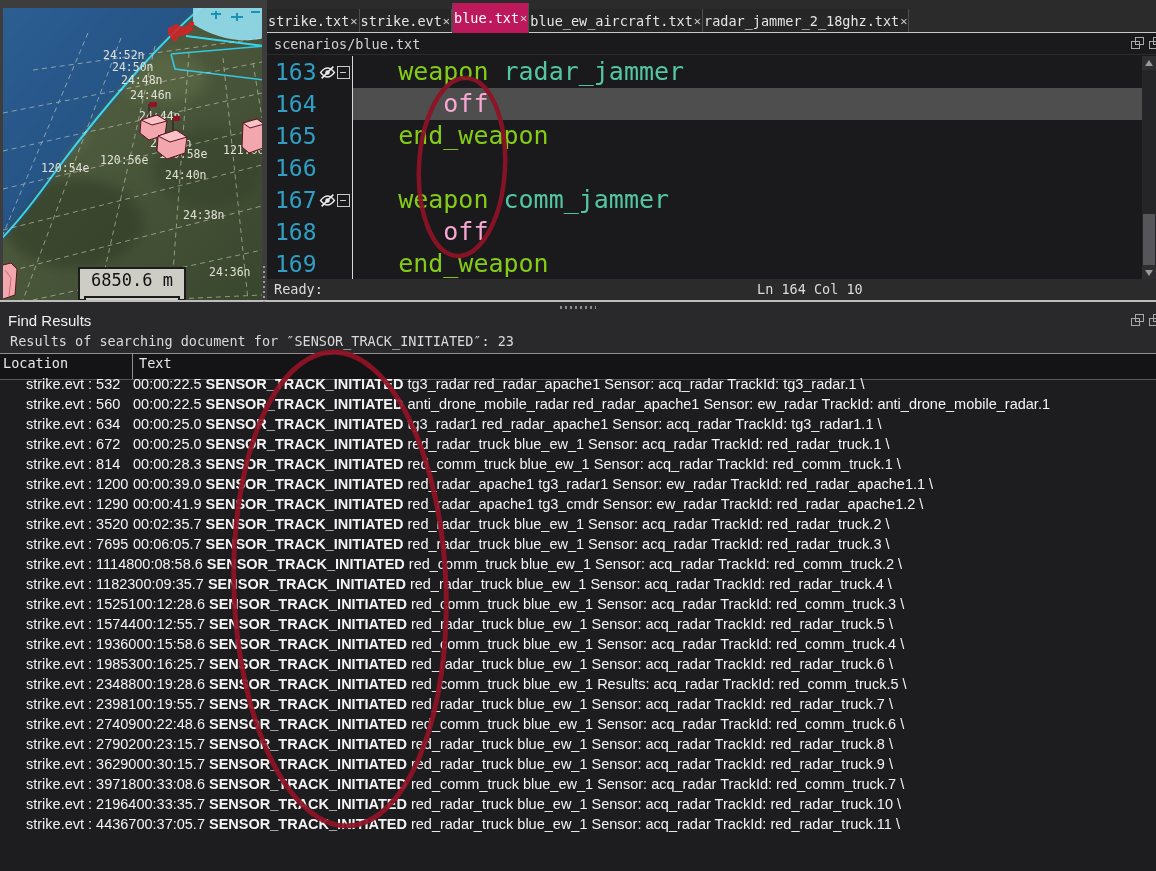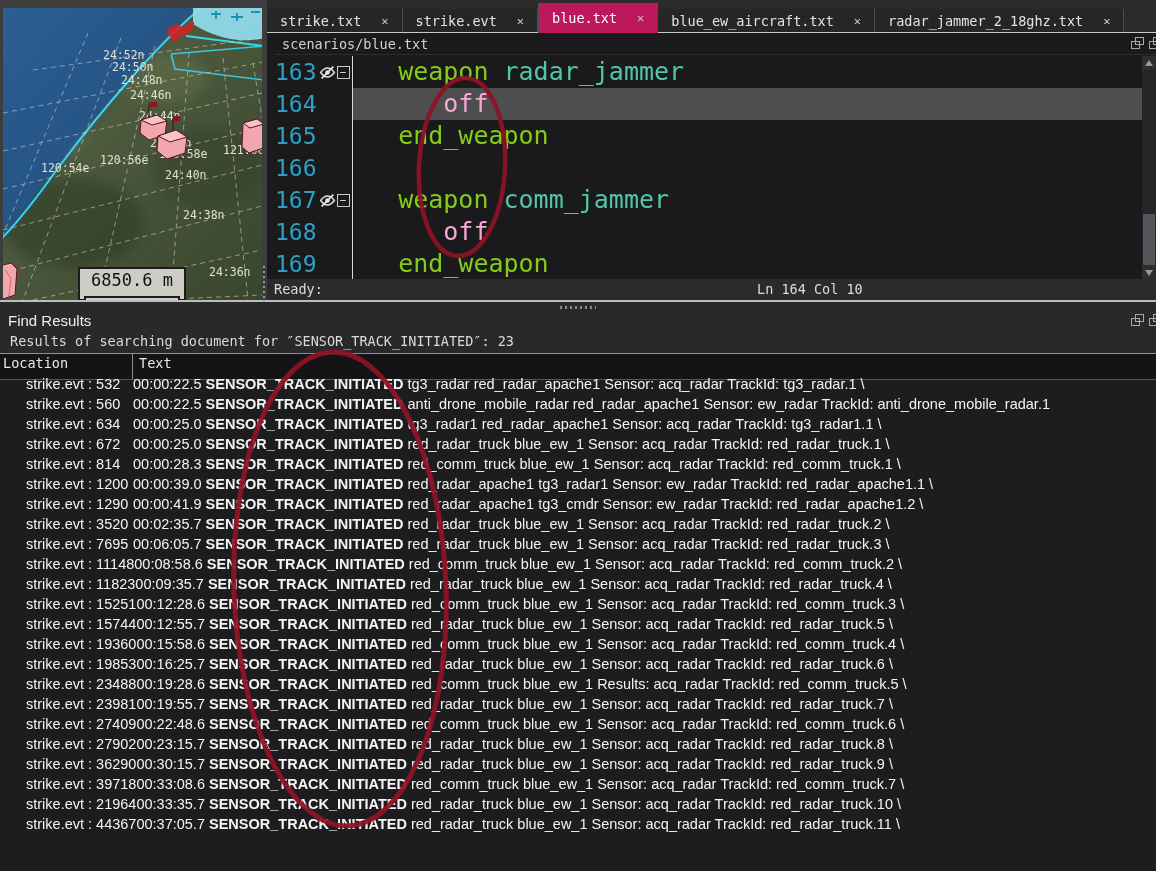--- a/index.html
+++ b/index.html
@@ -25,29 +25,29 @@
   .vsplit { position:absolute; left:262px; top:8px; width:5px; height:292px; background:#3d3d3d; }
   .vsplit .dots { position:absolute; left:1px; top:258px; width:2px; height:40px;
          background-image:repeating-linear-gradient(#9a9a9a 0 2px, transparent 2px 5px); }
 
   
   .pane { position:absolute; left:267px; top:0; width:889px; height:300px; background:#1a1a1c; }
 
   .tabbar { position:relative; height:33px; background:#2b2b2b; display:flex; align-items:flex-end;
             padding-top:4px; }
   .tabline { position:absolute; left:0; bottom:0; width:100%; height:1px; background:#c9c9c9; }
-  .tab { position:relative; z-index:2; display:flex; align-items:center; gap:20px;
-         padding:0 13px; height:23px; margin-bottom:1px; background:#262626;
+  .tab { position:relative; z-index:2; display:flex; align-items:center; gap:1px;
+         padding:0 1px; height:23px; margin-bottom:1px; background:#262626;
          border-right:1px solid #4e4e4e; color:#e4e4e4; font-size:13.5px; cursor:default; }
   .tab.active { height:30px; margin-bottom:0; background:#be185d; color:#ffffff;
          border-right:1px solid #4e4e4e; border-left:1px solid #4e4e4e;align-items:center; }
   .tab .x { font-size:12px; color:#cfcfcf; }
 
   .crumbbar { position:relative; height:22px; background:#1a1a1c; border-bottom:1px solid #2c2c2e;
-         color:#d2d2d2; font-size:13.5px; line-height:22px; padding-left:7px;margin-left:8px; }
+         color:#d2d2d2; font-size:13.5px; line-height:22px; padding-left:7px; }
   .paneicons { position:absolute; right:0; top:4px; width:25px; height:14px; overflow:hidden; }
   .winicon { position:absolute; width:13px; height:12px; }
   .winicon::before { content:""; position:absolute; left:0; bottom:0; width:7px; height:6px;
          border:1px solid #a9a9a9; }
   .winicon::after  { content:""; position:absolute; right:0; top:0; width:7px; height:6px;
          border:1px solid #a9a9a9; }
 
   .code { position:absolute; left:0; top:56px; right:14px; bottom:21px; background:#1a1a1c; overflow:hidden; }
   .cline { display:flex; height:32px; }
   .gut { flex:0 0 86px; display:flex; align-items:center; padding-left:8px;

